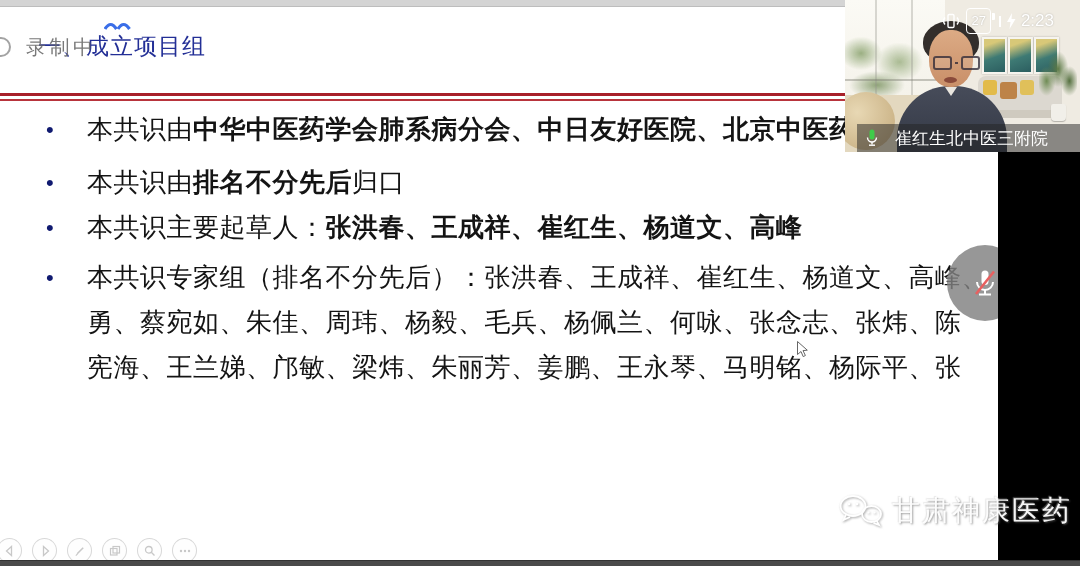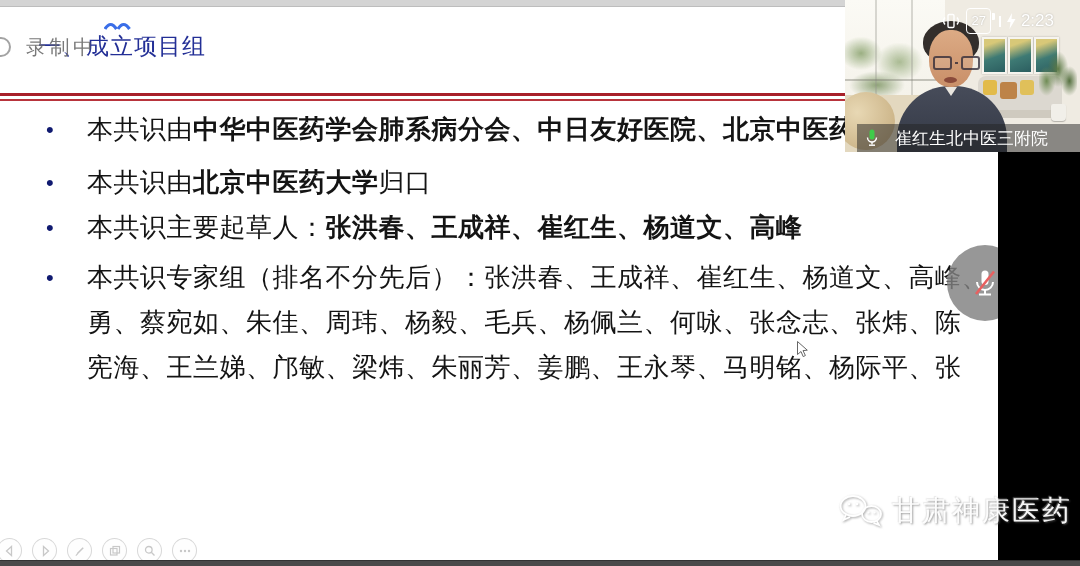--- a/index.html
+++ b/index.html
@@ -96,21 +96,21 @@
   </div>
   <div class="redline"></div>
 
   <div class="content">
       <div class="line">
         <span class="dot">•</span>
         <span class="txt"><span>本共识由</span><span class="b">中华中医药学会肺系病分会、中日友好医院、北京中医药大学</span></span>
       </div>
       <div class="line gap8">
         <span class="dot">•</span>
-        <span class="txt"><span>本共识由</span><span class="b">北京中医药大学</span><span>归口</span></span>
+        <span class="txt"><span>本共识由</span><span class="b">排名不分先后</span><span>归口</span></span>
       </div>
       <div class="line">
         <span class="dot">•</span>
         <span class="txt"><span>本共识主要起草人：</span><span class="b">张洪春、王成祥、崔红生、杨道文、高峰</span></span>
       </div>
       <div class="line gap5">
         <span class="dot">•</span>
         <span class="txt"><span>本共识专家组（排名不分先后）：张洪春、王成祥、崔红生、杨道文、高峰、</span></span>
       </div>
       <div class="line">

